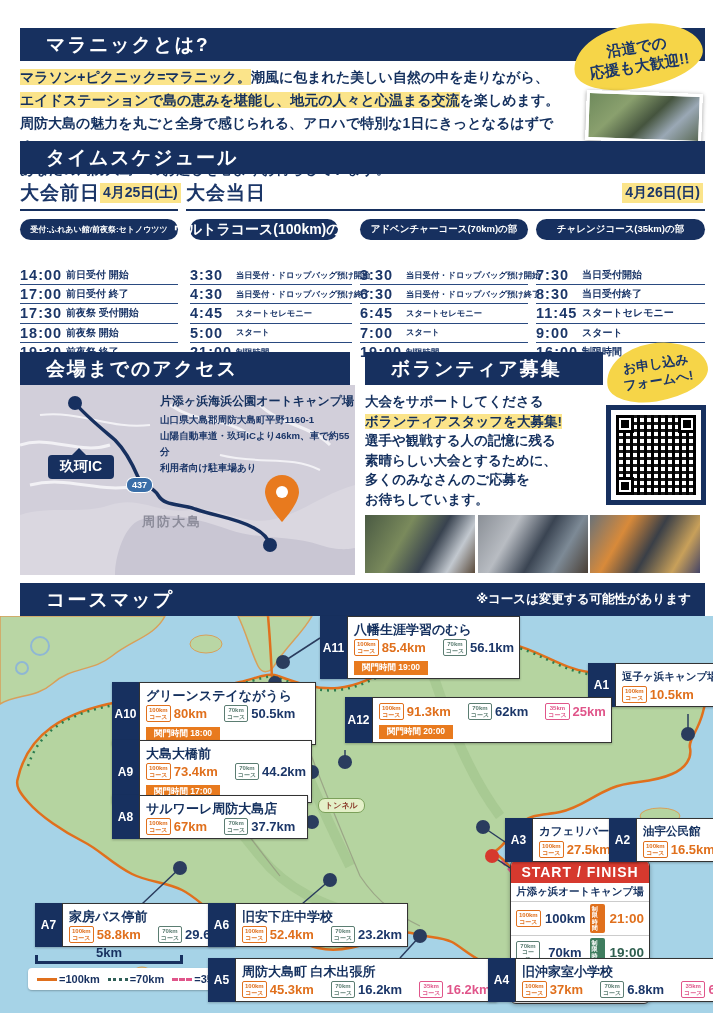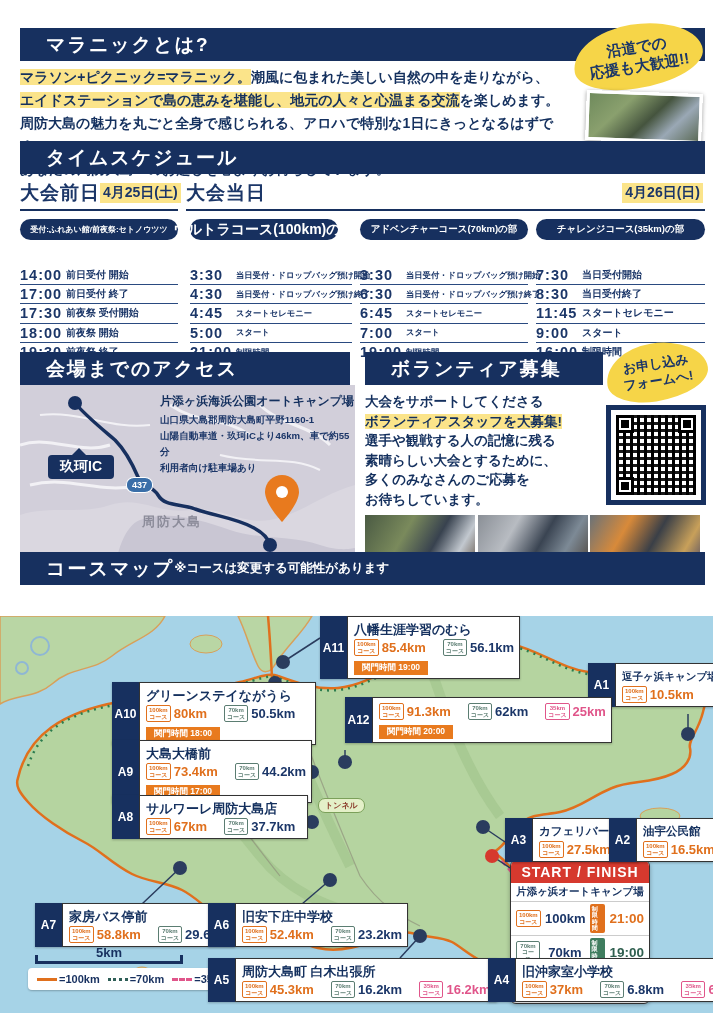--- a/index.html
+++ b/index.html
@@ -54,21 +54,21 @@
   #vol-text { left:365px; top:392px; width:235px; font-size:13.5px; font-weight:bold; line-height:19.5px; color:#14305e; }
   #qr-box { left:606px; top:405px; width:100px; height:100px; border:5px solid #17305f; background:#fff; padding:5px; }
   #qr-pattern { width:100%; height:100%; position:relative;
     background:
       repeating-linear-gradient(0deg,rgba(0,0,0,.9) 0 3px,transparent 3px 7px),
       repeating-linear-gradient(90deg,#000 0 3px,#fff 3px 7px); }
   .finder { position:absolute; width:18px; height:18px; background:#fff; border:3px solid #000; }
   .finder::after { content:""; position:absolute; inset:2px; background:#000; }
   .photo { position:absolute; top:515px; width:110px; height:58px; }
   
-  #cm-bar { top:552px; }
+  #cm-bar { top:583px; justify-content:space-between; }
   #cm-note { font-size:12.5px; font-weight:bold; letter-spacing:0; }
   #sea { left:0; top:616px; width:713px; height:397px; background:#a6d3e7; }
   #sea svg { position:absolute; inset:0; }
   .cp { position:absolute; display:flex; align-items:stretch; z-index:3; filter:drop-shadow(0 1px 1px rgba(0,0,0,.25)); }
   .cp-id { background:#17305f; color:#fff; font-weight:bold; font-size:12px; width:27px; flex:none;
     display:flex; align-items:center; justify-content:center; }
   .cp-body { background:#fff; border:1px solid #333; flex:1; padding:4px 5px 3px 6px; }
   .cp-name { font-weight:bold; font-size:13px; color:#14305e; white-space:nowrap; line-height:17px; }
   .cp-dists { display:flex; gap:17px; margin-top:1px; }
   .grp { display:flex; align-items:center; gap:3px; white-space:nowrap; }

